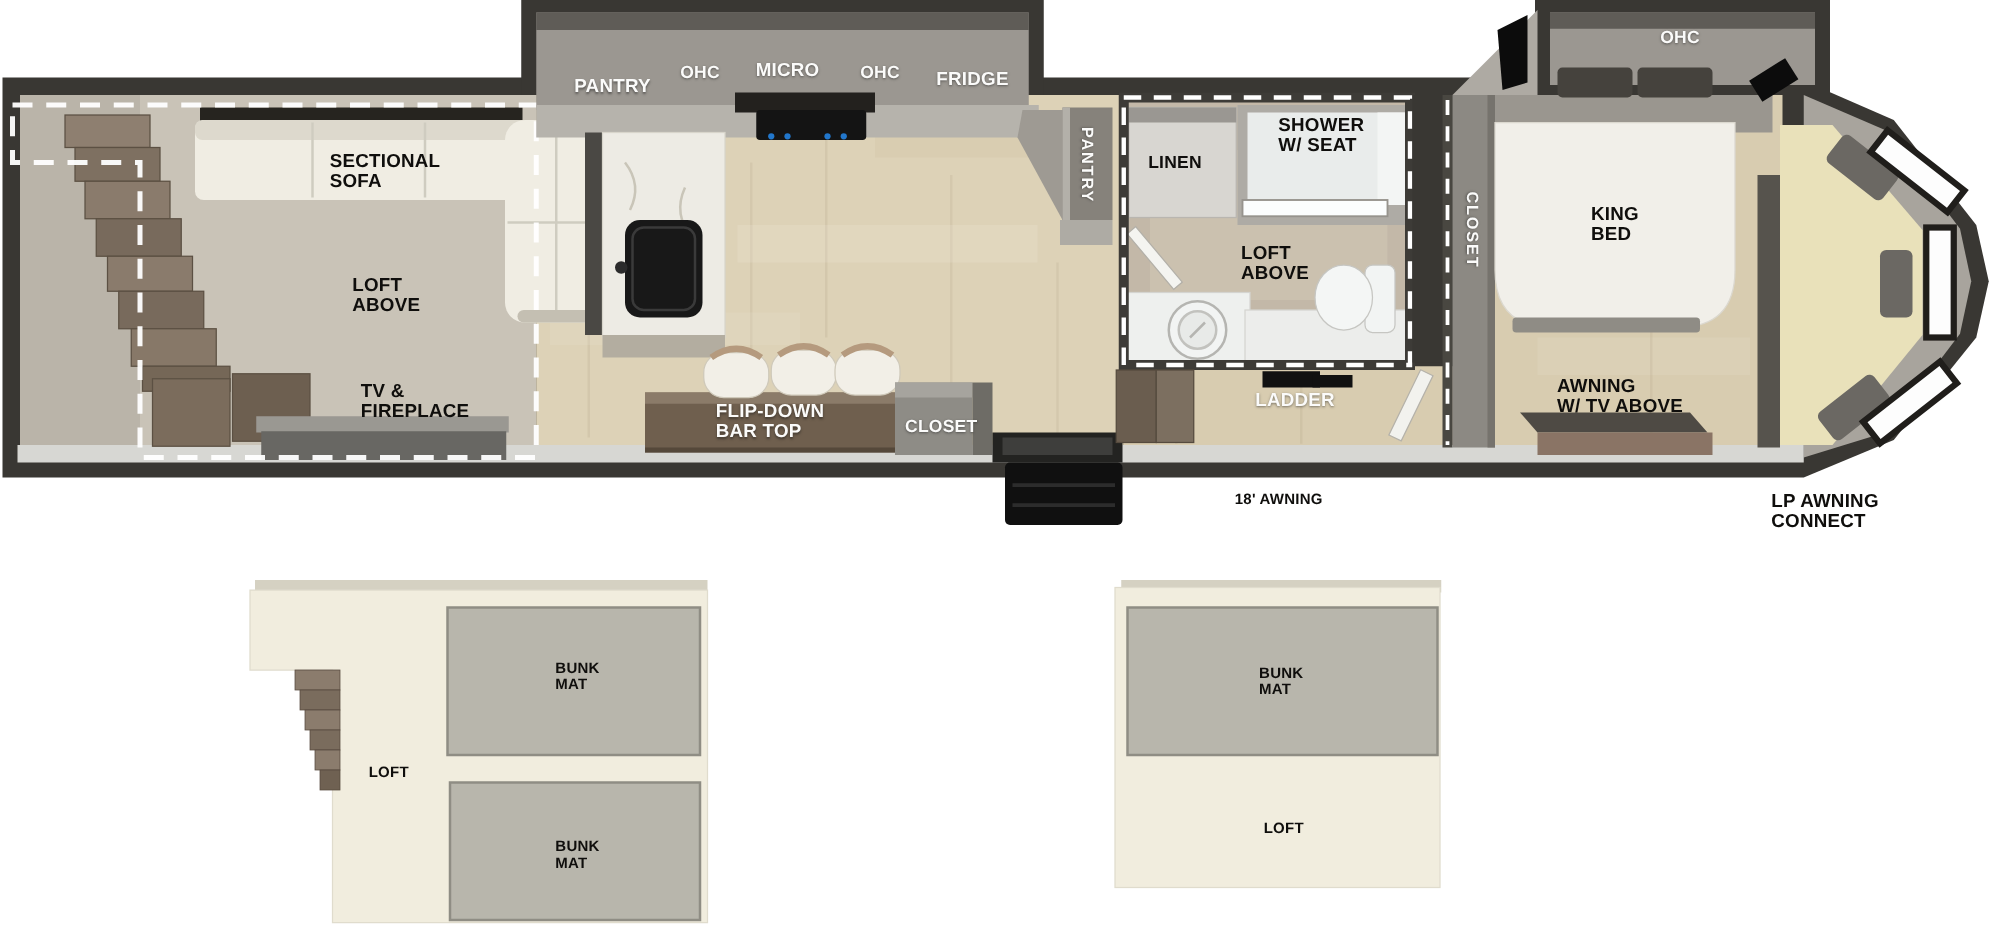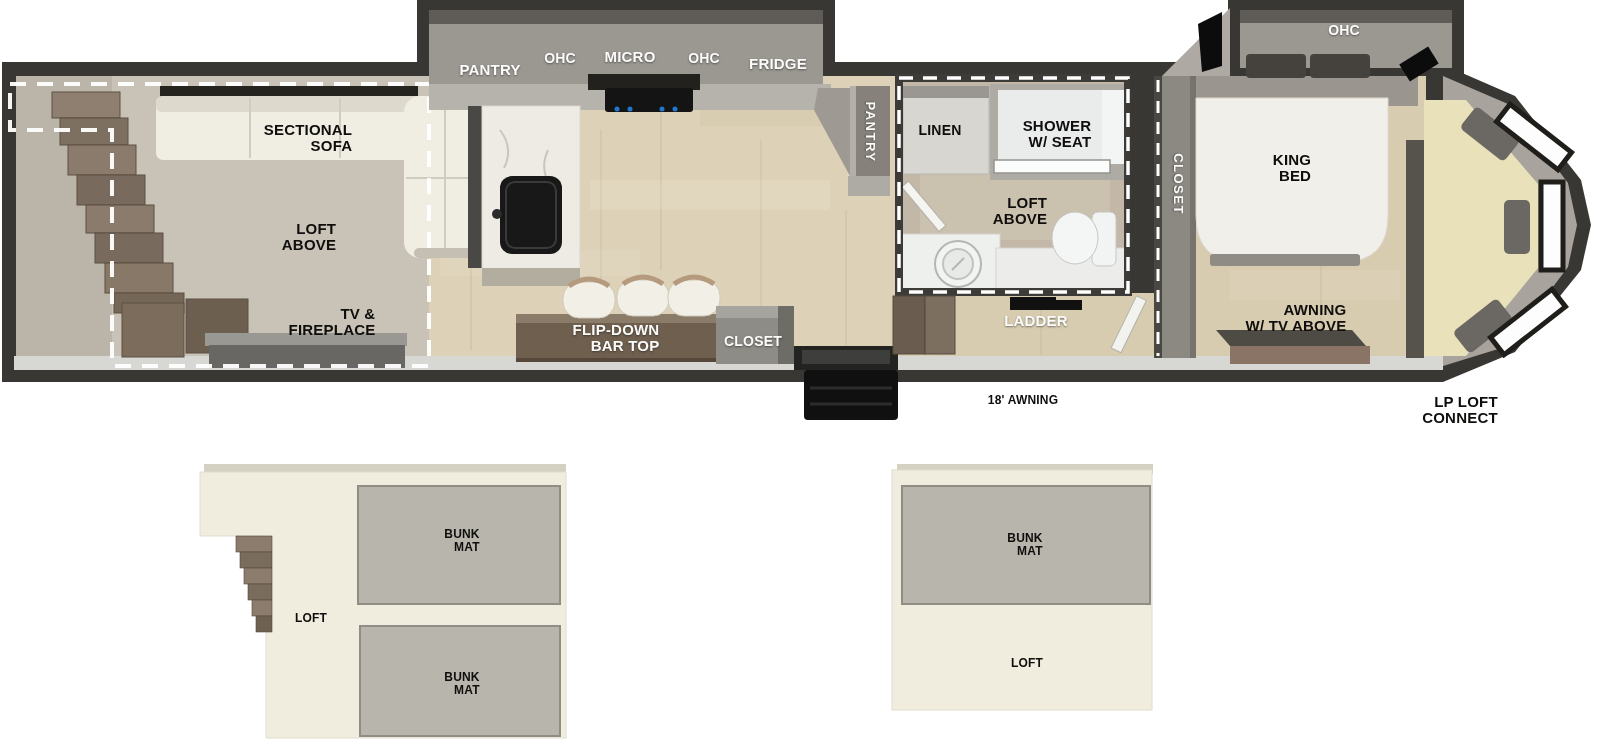--- a/index.html
+++ b/index.html
@@ -1,21 +1,21 @@
 <!DOCTYPE html>
 <html><head>
 <meta charset="utf-8">
 <style>
   html,body{margin:0;padding:0;background:#ffffff;}
   .stage{position:relative;width:1600px;height:754px;background:#ffffff;overflow:hidden;
          font-family:"Liberation Sans",sans-serif;}
   .stage svg{position:absolute;left:0;top:0;}
   .lbl{position:absolute;transform:translate(-50%,-50%);
        font:700 15px/1.07 "Liberation Sans",sans-serif;
-       color:#0f0e0c;text-align:right;white-space:pre-line;letter-spacing:.2px;}
+       color:#0f0e0c;text-align:left;white-space:pre-line;letter-spacing:.2px;}
   .lbl.white{color:#fbfbfa;text-shadow:0 1px 2px rgba(20,20,20,.5);}
   .s13{font-size:13px}.s14{font-size:14px}.s16{font-size:12px}
   .vert{writing-mode:vertical-rl;letter-spacing:1.5px;}
 </style>
 </head>
 <body>
 
 <div class="stage">
 
 <svg width="1600" height="754" viewBox="0 0 1600 754">
@@ -265,36 +265,36 @@
 <div class="lbl white s14" style="left:560px;top:58px">OHC</div>
 <div class="lbl white" style="left:630px;top:57px">MICRO</div>
 <div class="lbl white s14" style="left:704px;top:58px">OHC</div>
 <div class="lbl white" style="left:778px;top:64px">FRIDGE</div>
 <div class="lbl white" style="left:616px;top:338px">FLIP-DOWN
 BAR TOP</div>
 <div class="lbl white s14" style="left:753px;top:341px">CLOSET</div>
 <div class="lbl white s13 vert" style="left:870px;top:132px">PANTRY</div>
 
 <div class="lbl s14" style="left:940px;top:130px">LINEN</div>
-<div class="lbl" style="left:1057px;top:134px">SHOWER
+<div class="lbl" style="left:1057px;top:109px">SHOWER
 W/ SEAT</div>
 <div class="lbl" style="left:1020px;top:211px">LOFT
 ABOVE</div>
 
 <div class="lbl white" style="left:1036px;top:321px">LADDER</div>
 
 <div class="lbl white s14" style="left:1344px;top:30px">OHC</div>
 <div class="lbl white s13 vert" style="left:1178px;top:184px">CLOSET</div>
-<div class="lbl" style="left:1292px;top:168px">KING
+<div class="lbl" style="left:1292px;top:180px">KING
 BED</div>
 <div class="lbl" style="left:1296px;top:318px">AWNING
 W/ TV ABOVE</div>
 
 <div class="lbl s16" style="left:1023px;top:400px">18' AWNING</div>
-<div class="lbl" style="left:1460px;top:410px">LP LOFT
+<div class="lbl" style="left:1460px;top:410px">LP AWNING
 CONNECT</div>
 
 <div class="lbl s16" style="left:462px;top:541px">BUNK
 MAT</div>
 <div class="lbl s16" style="left:462px;top:684px">BUNK
 MAT</div>
 <div class="lbl s16" style="left:311px;top:618px">LOFT</div>
 <div class="lbl s16" style="left:1025px;top:545px">BUNK
 MAT</div>
 <div class="lbl s16" style="left:1027px;top:663px">LOFT</div>

